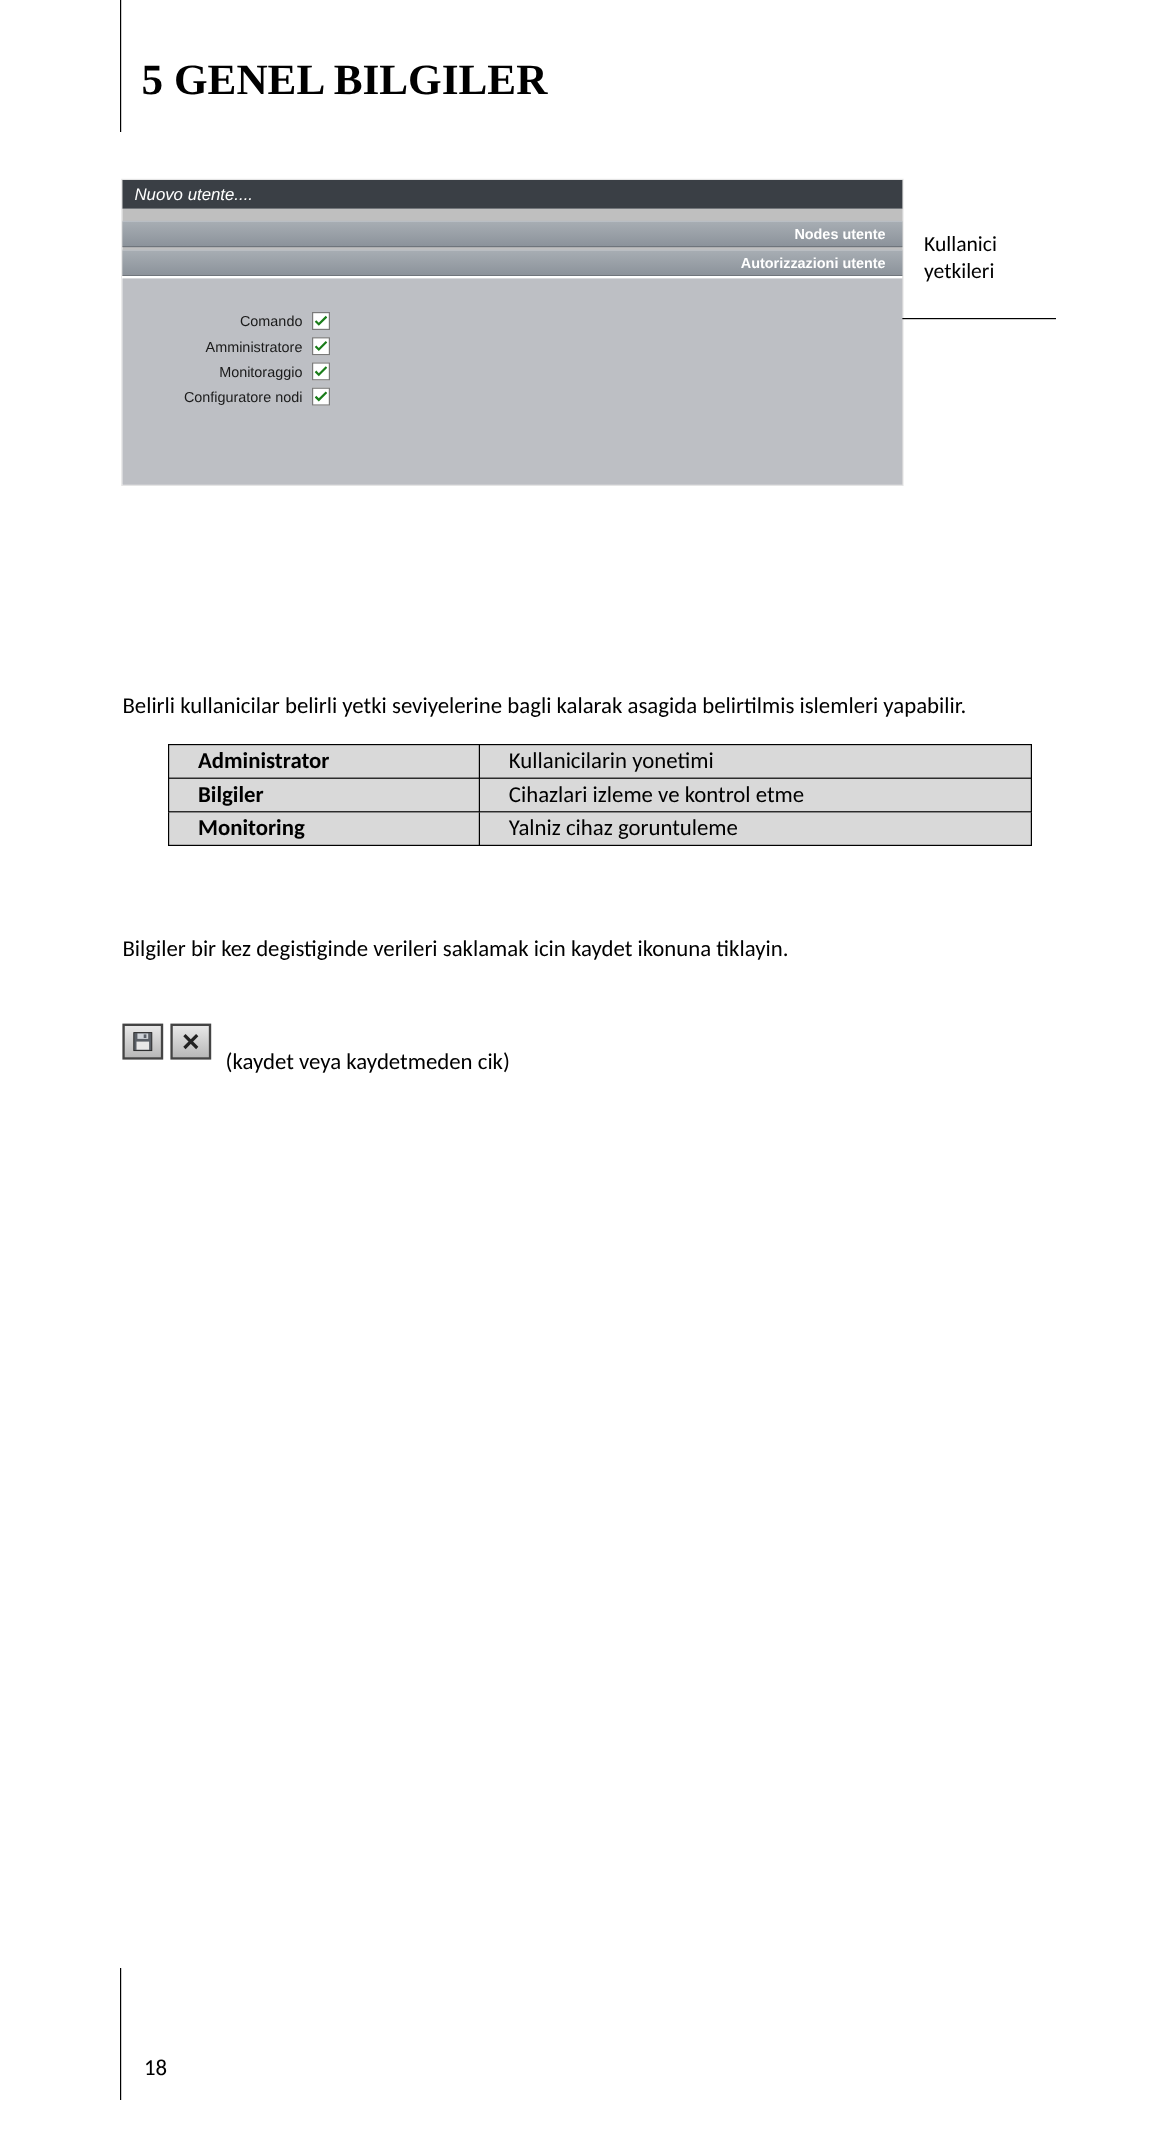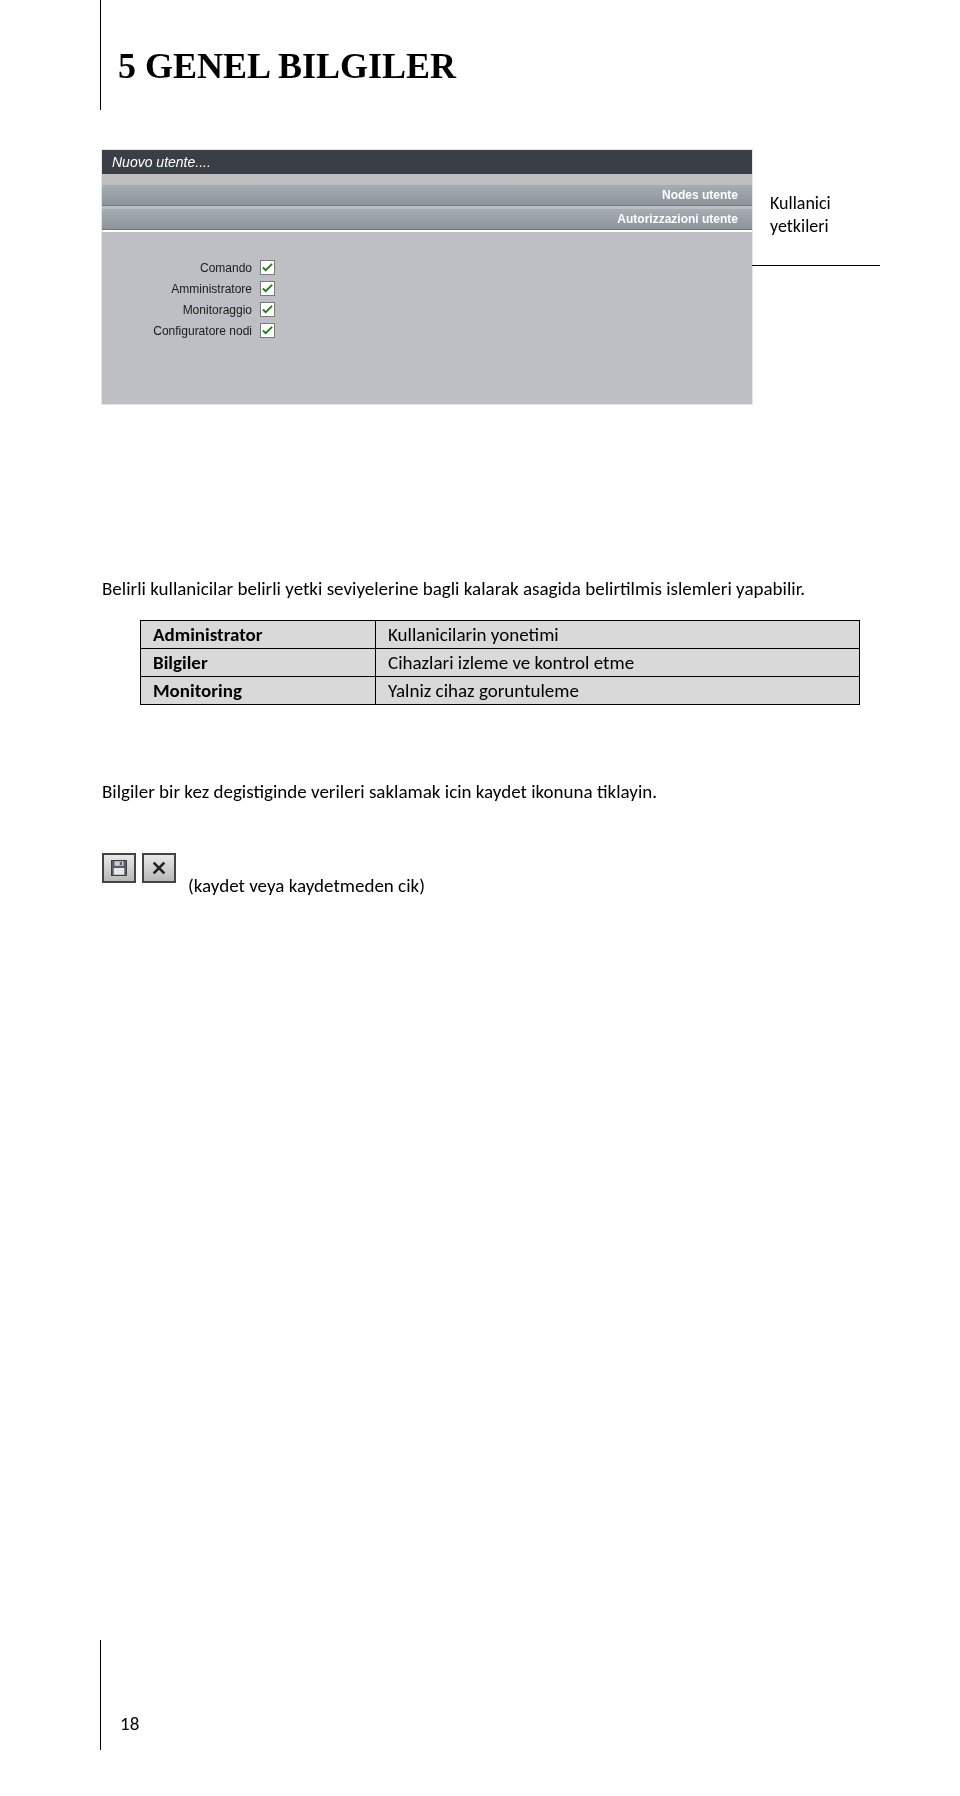--- a/index.html
+++ b/index.html
@@ -139,21 +139,21 @@
     position: absolute;
     left: 140px;
     top: 620px;
     width: 720px;
     border-collapse: collapse;
     font-family: Calibri, Arial, sans-serif;
     font-size: 19px;
   }
   .desc-table td {
     border: 1px solid #000;
-    padding: 2px 12px;
+    padding: 2px 24px;
     vertical-align: top;
   }
   .desc-table td:first-child {
     width: 210px;
     font-weight: bold;
     background: #d9d9d9;
   }
   .desc-table td:last-child {
     background: #d9d9d9;
   }

